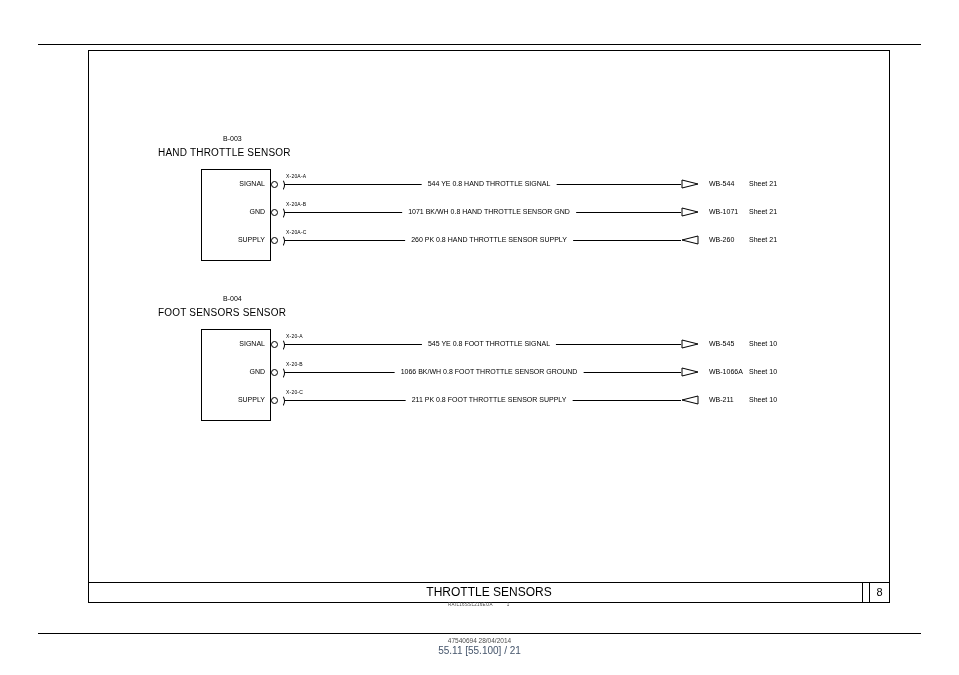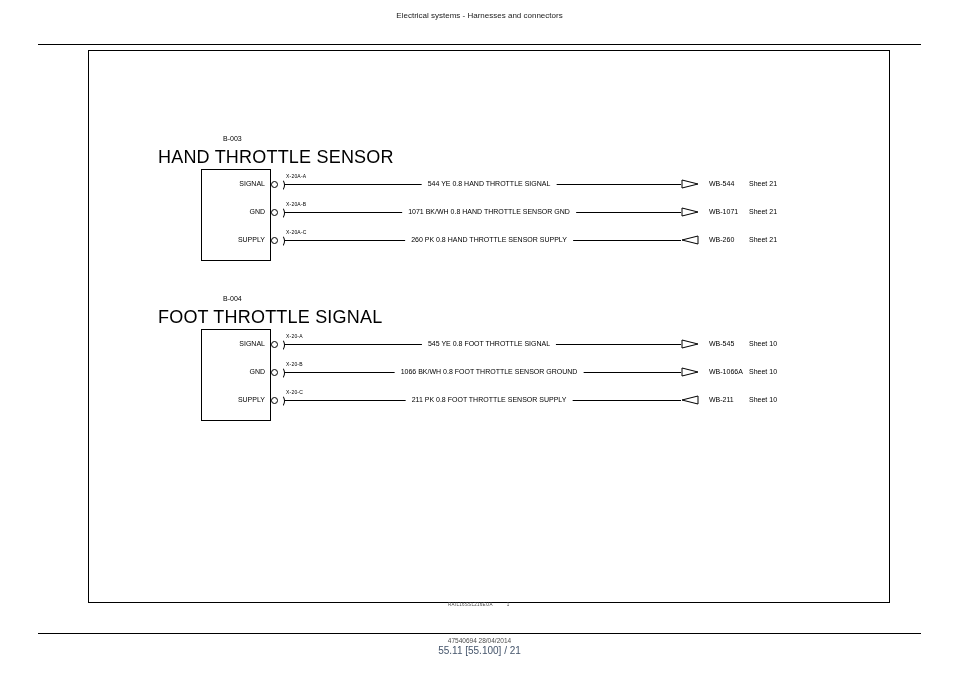--- a/index.html
+++ b/index.html
@@ -4,21 +4,21 @@
 <style>
   html,body{margin:0;padding:0;background:#fff;width:959px;height:675px;overflow:hidden;
     font-family:"Liberation Sans",sans-serif;color:#000;}
   .page{position:relative;width:959px;height:675px;background:#fff;}
   .page-header{position:absolute;top:11px;left:0;width:100%;text-align:center;font-size:8px;color:#1a1a1a;}
   .rule{position:absolute;left:38px;width:883px;border-top:1px solid #000;height:0;}
   .rule-top{top:44px;}
   .rule-bottom{top:633px;}
   .frame{position:absolute;left:88px;top:50px;width:800px;height:551px;border:1px solid #000;background:#fff;}
   .gid{position:absolute;font-size:7px;}
-  .gname{position:absolute;font-size:18px;letter-spacing:0.2px;}
+  .gname{position:absolute;font-size:10px;letter-spacing:0.2px;}
   .gbox{position:absolute;width:68px;height:90px;border:1px solid #000;}
   .row{position:absolute;left:0;width:800px;height:0;}
   .pin-name{position:absolute;left:114px;width:62px;top:-4px;text-align:right;font-size:7px;}
   .pin-circle{position:absolute;left:182px;top:-3px;width:5px;height:5px;border:1px solid #000;border-radius:50%;background:#fff;}
   .pin-arc{position:absolute;left:188px;top:-5px;width:6px;height:10px;border:1px solid transparent;border-right-color:#000;border-radius:50%;}
   .conn-label{position:absolute;left:197px;top:-11px;font-size:5px;letter-spacing:0.2px;}
   .wire-line{position:absolute;left:196px;width:396px;top:0;border-top:1px solid #000;height:0;}
   .wire-label{position:absolute;left:400px;top:-4.5px;transform:translateX(-50%);background:#fff;
     padding:0 6px;font-size:7px;white-space:nowrap;}
   .arrow{position:absolute;left:592px;top:-5px;}
@@ -32,21 +32,20 @@
   .code{position:absolute;left:448px;top:602px;font-size:4.5px;color:#4a4a4a;letter-spacing:0.3px;}
   .code-num{margin-left:14px;}
   .footer1{position:absolute;top:637px;left:0;width:100%;text-align:center;font-size:6.5px;color:#4d4d4d;}
   .footer2{position:absolute;top:645px;left:0;width:100%;text-align:center;font-size:10px;color:#44546a;}
 </style>
 </head>
 <body>
 
 <div class="page">
 
-  <div class="page-header">Electrical systems - Harnesses and connectors</div>
   <div class="rule rule-top"></div>
 
   <div class="frame">
 
     <div class="gid" style="left:134px;top:84px">B-003</div>
     <div class="gname" style="left:69px;top:96px">HAND THROTTLE SENSOR</div>
     <div class="gbox" style="left:112px;top:118px"></div>
 
     <div class="row" style="top:133px">
       <span class="pin-name">SIGNAL</span>
@@ -84,21 +83,21 @@
       <span class="wire-line"></span>
       <span class="wire-label">260 PK 0.8 HAND THROTTLE SENSOR SUPPLY</span>
       <svg class="arrow" width="18" height="10" viewBox="0 0 18 10">
           <polygon points="17,1 1,5 17,9" fill="#fff" stroke="#000" stroke-width="1"></polygon>
         </svg>
       <span class="wb">WB-260</span>
       <span class="sheet">Sheet 21</span>
     </div>
 
     <div class="gid" style="left:134px;top:244px">B-004</div>
-    <div class="gname" style="left:69px;top:256px">FOOT THROTTLE SIGNAL</div>
+    <div class="gname" style="left:69px;top:256px">FOOT SENSORS SENSOR</div>
     <div class="gbox" style="left:112px;top:278px"></div>
 
     <div class="row" style="top:293px">
       <span class="pin-name">SIGNAL</span>
       <span class="pin-circle"></span>
       <span class="pin-arc"></span>
       <span class="conn-label">X-20-A</span>
       <span class="wire-line"></span>
       <span class="wire-label">545 YE 0.8 FOOT THROTTLE SIGNAL</span>
       <svg class="arrow" width="18" height="10" viewBox="0 0 18 10">
@@ -129,20 +128,25 @@
       <span class="conn-label">X-20-C</span>
       <span class="wire-line"></span>
       <span class="wire-label">211 PK 0.8 FOOT THROTTLE SENSOR SUPPLY</span>
       <svg class="arrow" width="18" height="10" viewBox="0 0 18 10">
           <polygon points="17,1 1,5 17,9" fill="#fff" stroke="#000" stroke-width="1"></polygon>
         </svg>
       <span class="wb">WB-211</span>
       <span class="sheet">Sheet 10</span>
     </div>
 
+    <div class="titlebar">
+      <div class="titlebar-title">THROTTLE SENSORS</div>
+      <div class="titlebar-div1"></div>
+      <div class="titlebar-page">8</div>
+    </div>
   </div>
 
   <div class="code">
     <span>RAIL16SSL216EUA</span><span class="code-num">1</span>
   </div>
 
   <div class="rule rule-bottom"></div>
   <div class="footer1">47540694 28/04/2014</div>
   <div class="footer2">55.11 [55.100] / 21</div>
 

